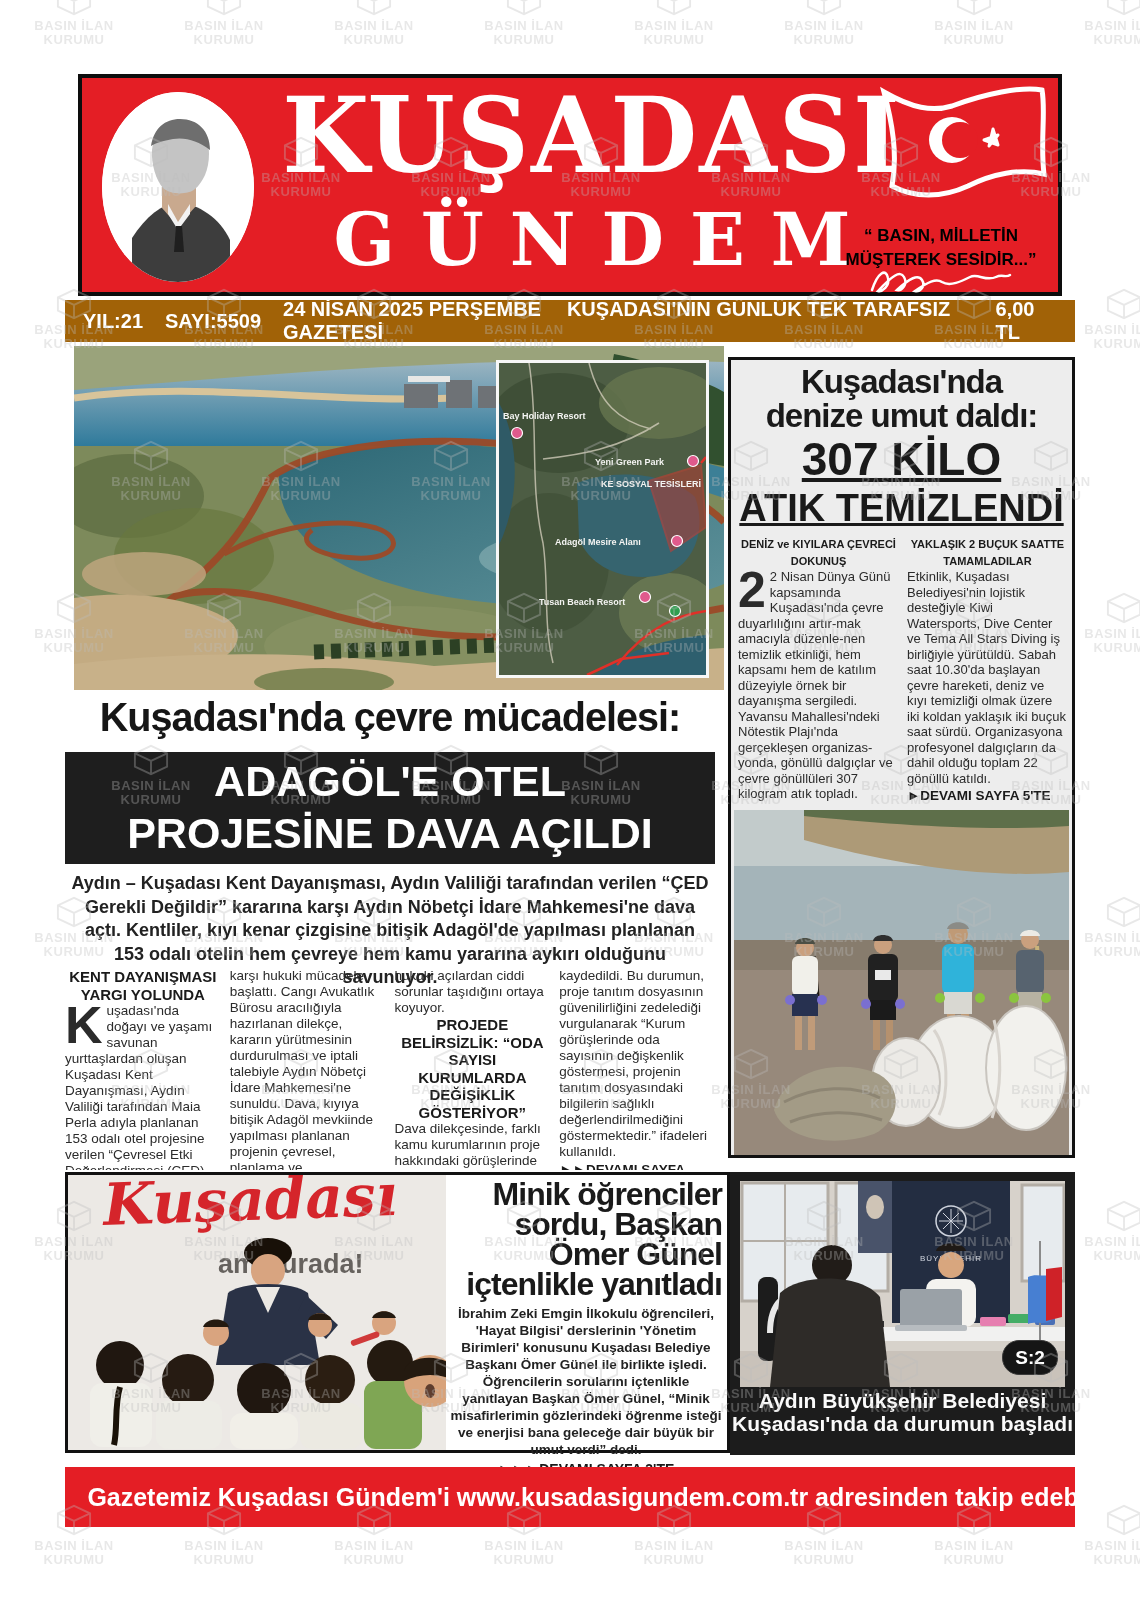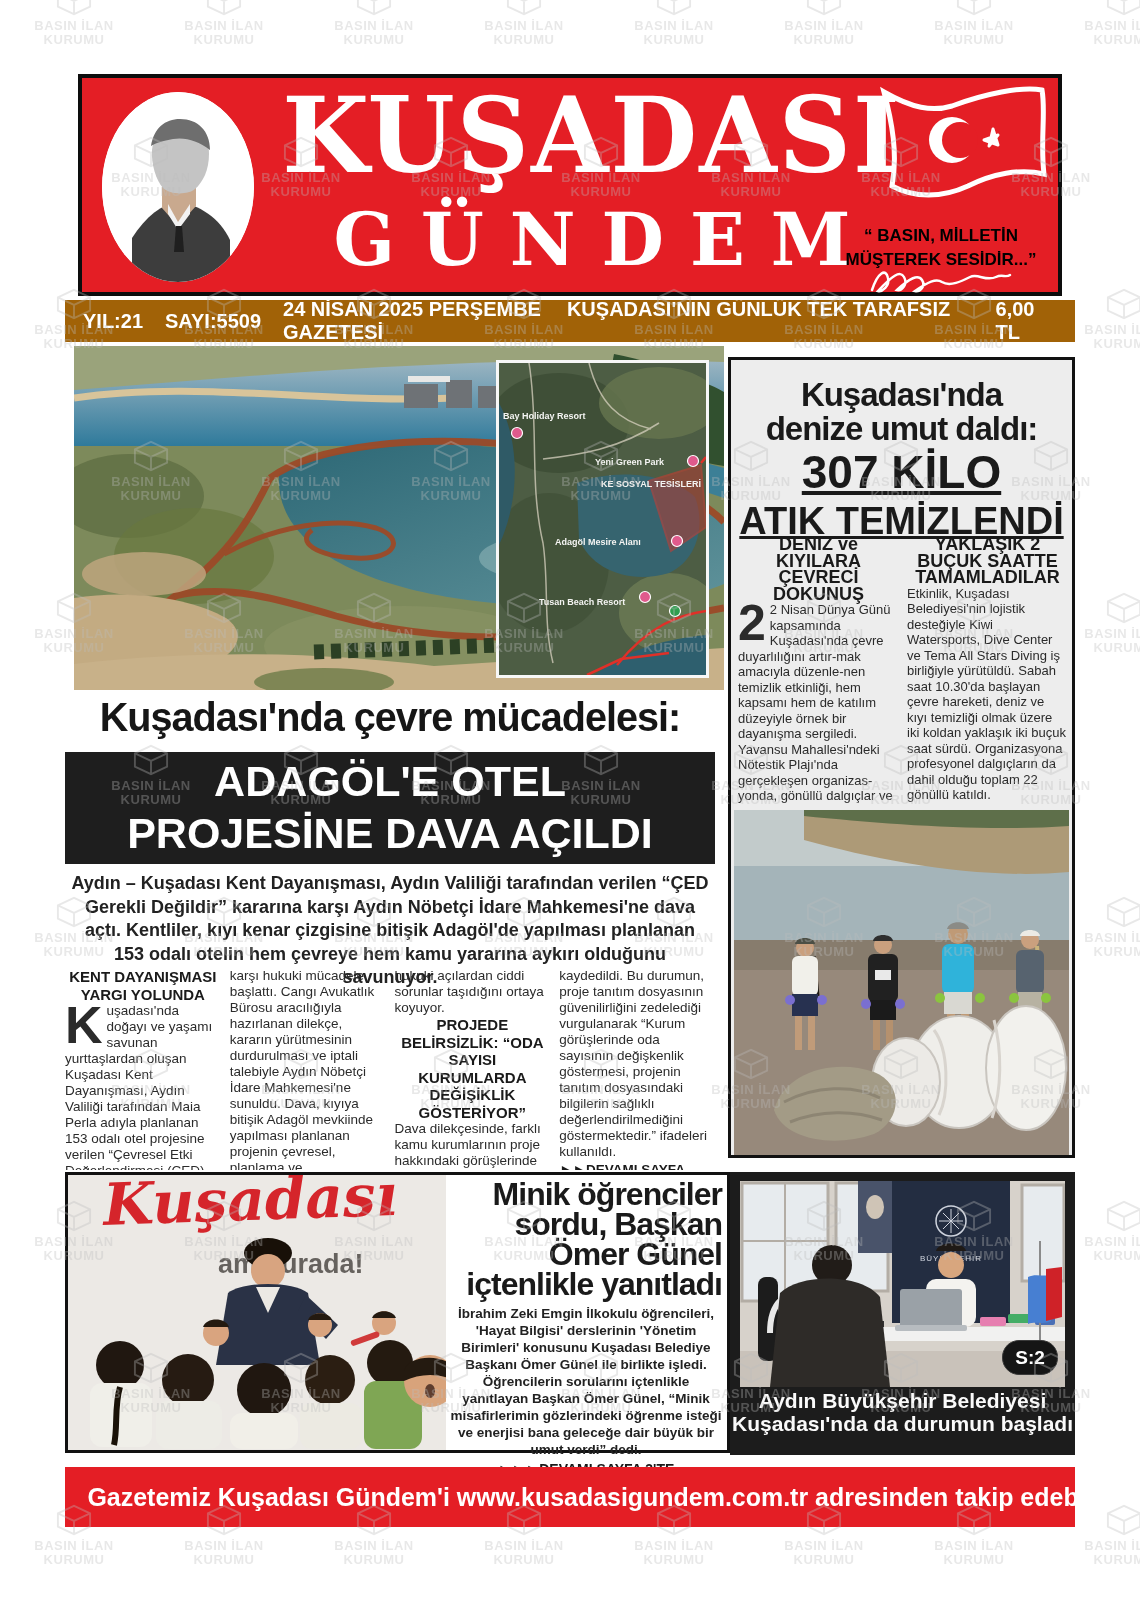--- a/index.html
+++ b/index.html
@@ -43,21 +43,21 @@
   .body{margin:0;font-size:13.5px;line-height:16px;color:#2b2b2b;}
   .more{margin:2px 0 0 0;font-weight:bold;font-size:13.5px;}
   .dropcap{float:left;font-weight:bold;font-size:52px;line-height:44px;padding-right:4px;}
   
   .seabox{left:728px;top:357px;width:347px;height:801px;background:#ededed;border:3px solid #111;box-sizing:border-box;}
   .sea-t1{font-weight:bold;font-size:33px;line-height:34px;text-align:center;letter-spacing:-1px;}
   .sea-t3{font-weight:bold;font-size:46px;line-height:52px;text-align:center;text-decoration:underline;}
   .sea-t4{font-weight:bold;font-size:38px;line-height:46px;text-align:center;text-decoration:underline;white-space:nowrap;}
   .sea-cols{position:absolute;left:7px;top:176px;width:330px;height:270px;display:flex;gap:8px;overflow:hidden;}
   .sea-col{flex:1;min-width:0;}
-  .sea-h{font-weight:bold;font-size:18px;line-height:16.5px;text-align:center;}
+  .sea-h{font-weight:bold;font-size:11px;line-height:16.5px;text-align:center;}
   .sea-body{margin:0;font-size:13px;line-height:15.5px;color:#2b2b2b;}
   .sea-drop{float:left;font-weight:bold;font-size:50px;line-height:42px;padding-right:4px;}
   .beach-photo{position:absolute;left:3px;top:450px;width:335px;height:345px;overflow:hidden;}
   
   .kidsbox{left:65px;top:1172px;width:665px;height:281px;border:3px solid #111;box-sizing:border-box;background:#fff;}
   .kids-photo{position:absolute;left:0;top:0;width:378px;height:275px;overflow:hidden;background:#ece9e5;}
   .kids-art{position:absolute;left:382px;top:2px;width:272px;}
   .kids-title{font-weight:bold;font-size:32px;line-height:30px;text-align:right;letter-spacing:-1px;margin-top:2px;}
   .kids-body{font-weight:bold;font-size:13.5px;line-height:17px;text-align:center;margin-top:6px;color:#222;}
   .kids-more{font-weight:bold;font-size:14px;text-align:center;margin-top:3px;}
@@ -217,21 +217,21 @@
       <div class="col-h">PROJEDE BELİRSİZLİK: “ODA SAYISI KURUMLARDA DEĞİŞİKLİK GÖSTERİYOR”</div>
       <p class="body">Dava dilekçesinde, farklı kamu kurumlarının proje hakkındaki görüşlerinde oda sayısının 130, 153 ve 156 olarak farklı belirtildiği</p>
     </div>
     <div class="col">
       <p class="body">kaydedildi. Bu durumun, proje tanıtım dosyasının güvenilirliğini zedelediği vurgulanarak “Kurum görüşlerinde oda sayısının değişkenlik göstermesi, projenin tanıtım dosyasındaki bilgilerin sağlıklı değerlendirilmediğini göstermektedir.” ifadeleri kullanıldı.</p>
       <p class="more">►►DEVAMI SAYFA 3'TE</p>
     </div>
   </div>
 
   <div class="abs seabox">
-    <div style="padding-top:18px;">
+    <div style="padding-top:5px;">
       <div class="sea-t1">Kuşadası'nda</div>
       <div class="sea-t1">denize umut daldı:</div>
       <div class="sea-t3">307 KİLO</div>
       <div class="sea-t4">ATIK TEMİZLENDİ</div>
     </div>
     <div class="sea-cols">
       <div class="sea-col">
         <div class="sea-h">DENİZ ve KIYILARA ÇEVRECİ DOKUNUŞ</div>
         <p class="sea-body"><span class="sea-drop">2</span><span>2 Nisan Dünya Günü kapsamında Kuşadası'nda çevre duyarlılığını artır-mak amacıyla düzenle-nen temizlik etkinliği, hem kapsamı hem de katılım düzeyiyle örnek bir dayanışma sergiledi. Yavansu Mahallesi'ndeki Nötestik Plajı'nda gerçekleşen organizas-yonda, gönüllü dalgıçlar ve çevre gönüllüleri 307 kilogram atık topladı.</span></p>
       </div>

